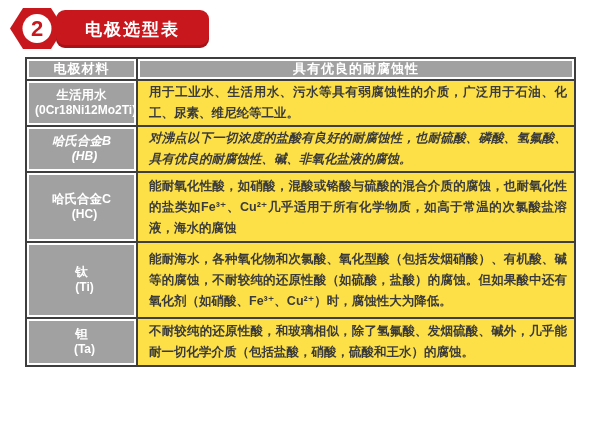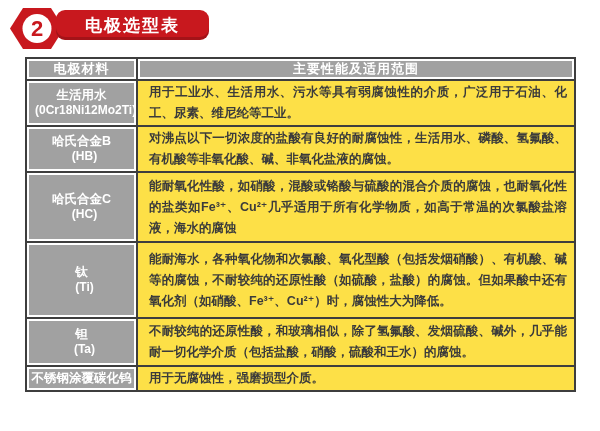--- a/index.html
+++ b/index.html
@@ -14,21 +14,21 @@
   body{
     width:600px;height:431px;background:#ffffff;overflow:hidden;
     font-family:"Liberation Sans","DejaVu Sans",sans-serif;
   }
   .page{position:relative;width:600px;height:431px;}
 
   
   .header{position:relative;height:57px;}
   .hex-badge{position:absolute;left:9px;top:6px;width:56px;height:45px;}
   .title-banner{
-    position:absolute;left:56px;top:10px;width:153px;height:30px;
+    position:absolute;left:56px;top:10px;width:153px;height:38px;
     background:var(--red);border-radius:9px;
     display:flex;align-items:center;justify-content:center;
     box-shadow:inset 0 -3px 0 rgba(0,0,0,0.18);
   }
   .title-banner span{
     color:#ffffff;font-size:17px;font-weight:bold;letter-spacing:2px;line-height:1;
   }
 
   
   table.selection{
@@ -47,21 +47,21 @@
   th.cell-gray{font-size:13px;letter-spacing:1px;}
   td.mat{font-size:12.5px;line-height:1.3;padding:2px 2px;}
   td.mat .sub{font-size:12px;font-weight:bold;margin-left:6px;}
   td.desc{
     background:#fde047;color:var(--text);
     font-size:12.5px;font-weight:600;line-height:21px;
     padding:1px 7px 1px 11px;text-align:justify;
   }
   tr.r0{height:20px;}
   tr.r1{height:44px;}
-  tr.r2{height:44px;}
+  tr.r2{height:44px;font-style:italic;}
   tr.r3{height:70px;}
   tr.r4{height:76px;}
   tr.r5{height:48px;}
   tr.r6{height:25px;}
   tr.r7{height:24px;}
 </style>
 </head>
 <body>
 
 <div class="page">
@@ -78,35 +78,35 @@
   </div>
 
   <table class="selection">
     <colgroup>
         <col class="c1">
         <col class="c2">
       </colgroup>
     <tbody>
         <tr class="r0">
       <th class="cell-gray">电极材料</th>
-      <th class="cell-gray">主要性能及适用范围</th>
+      <th class="cell-gray">具有优良的耐腐蚀性</th>
     </tr>
     <tr class="r1">
       <td class="cell-gray mat">
         <div>生活用水</div>
         <div class="sub">(0Cr18Ni12Mo2Ti)</div>
       </td>
       <td class="desc">用于工业水、生活用水、污水等具有弱腐蚀性的介质，广泛用于石油、化工、尿素、维尼纶等工业。</td>
     </tr>
     <tr class="r2">
       <td class="cell-gray mat">
         <div>哈氏合金B</div>
         <div class="sub">(HB)</div>
       </td>
-      <td class="desc">对沸点以下一切浓度的盐酸有良好的耐腐蚀性，生活用水、磷酸、氢氟酸、有机酸等非氧化酸、碱、非氧化盐液的腐蚀。</td>
+      <td class="desc">对沸点以下一切浓度的盐酸有良好的耐腐蚀性，也耐硫酸、磷酸、氢氟酸、具有优良的耐腐蚀性、碱、非氧化盐液的腐蚀。</td>
     </tr>
     <tr class="r3">
       <td class="cell-gray mat">
         <div>哈氏合金C</div>
         <div class="sub">(HC)</div>
       </td>
       <td class="desc">能耐氧化性酸，如硝酸，混酸或铬酸与硫酸的混合介质的腐蚀，也耐氧化性的盐类如Fe³⁺、Cu²⁺几乎适用于所有化学物质，如高于常温的次氯酸盐溶液，海水的腐蚀</td>
     </tr>
     <tr class="r4">
       <td class="cell-gray mat">
@@ -115,22 +115,16 @@
       </td>
       <td class="desc">能耐海水，各种氧化物和次氯酸、氧化型酸（包括发烟硝酸）、有机酸、碱等的腐蚀，不耐较纯的还原性酸（如硫酸，盐酸）的腐蚀。但如果酸中还有氧化剂（如硝酸、Fe³⁺、Cu²⁺）时，腐蚀性大为降低。</td>
     </tr>
     <tr class="r5">
       <td class="cell-gray mat">
         <div>钽</div>
         <div class="sub">(Ta)</div>
       </td>
       <td class="desc">不耐较纯的还原性酸，和玻璃相似，除了氢氟酸、发烟硫酸、碱外，几乎能耐一切化学介质（包括盐酸，硝酸，硫酸和王水）的腐蚀。</td>
     </tr>
-    <tr class="r6">
-      <td class="cell-gray mat">
-        <div>不锈钢涂覆碳化钨</div>
-      </td>
-      <td class="desc">用于无腐蚀性，强磨损型介质。</td>
-    </tr>
   </tbody>
     </table>
 
 </div>
 
 </body></html>

